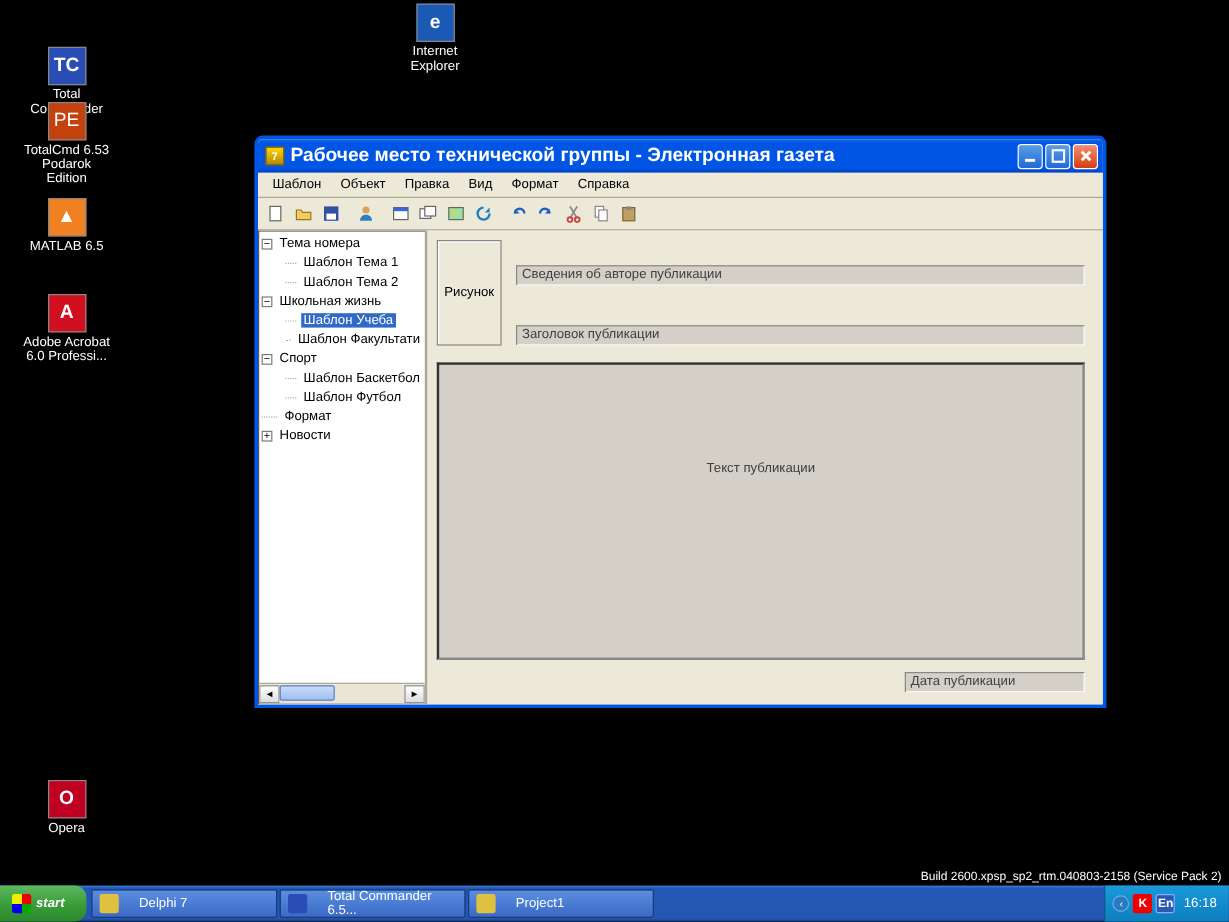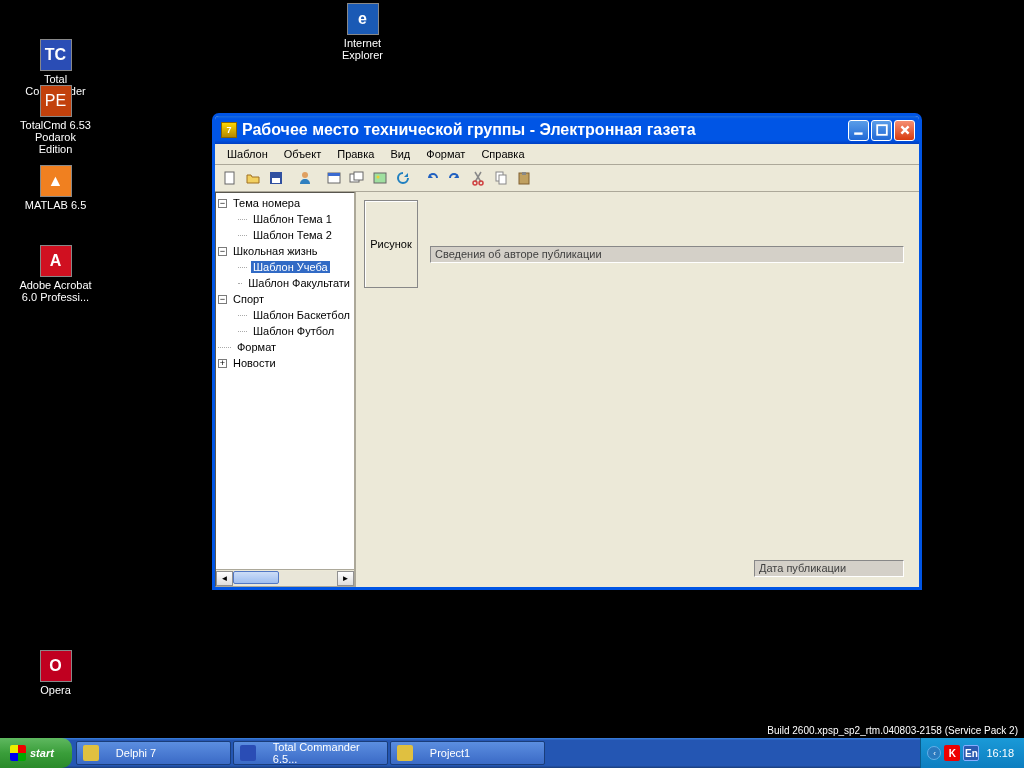--- a/index.html
+++ b/index.html
@@ -275,22 +275,24 @@
           </div>
         <div class="arrow">►</div>
       </div>
     </div>
 
     <div class="form-area">
       <div class="panel-upper">
         <div class="pic-box">Рисунок</div>
         <div class="fields">
           <div class="ifield">Сведения об авторе публикации</div>
+          <div class="ifield header">Заголовок публикации</div>
         </div>
       </div>
+      <div class="text-box">Текст публикации</div>
       <div class="date-field">Дата публикации</div>
     </div>
   </div>
 </div>
 
 <div class="taskbar">
   <div class="start-btn">
     <span class="flag"></span>
     <span>start</span>
   </div>

